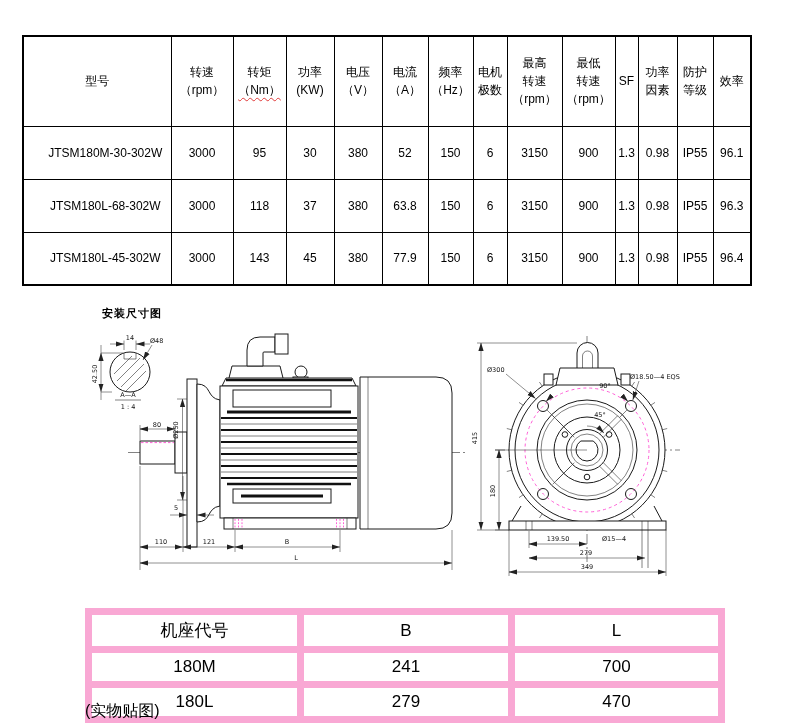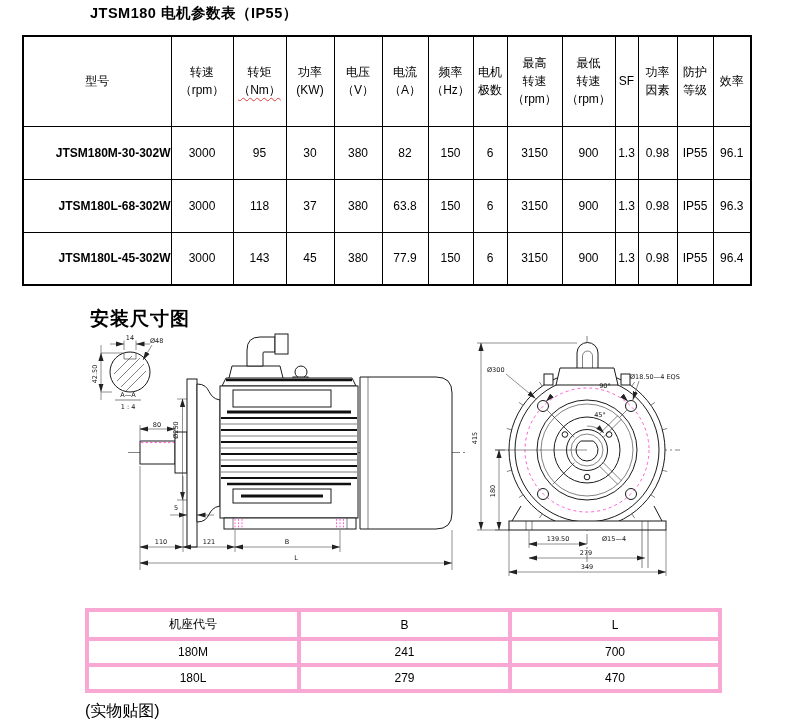--- a/index.html
+++ b/index.html
@@ -1,57 +1,56 @@
 <!DOCTYPE html>
 <html><head>
 <meta charset="utf-8">
 <style>
   html,body{margin:0;padding:0;background:#fff;}
   #page{position:relative;width:800px;height:726px;background:#fff;overflow:hidden;
         font-family:"Liberation Sans","DejaVu Sans",sans-serif;color:#000;}
   .doc-title{position:absolute;left:90px;top:4px;font-size:14.5px;font-weight:600;letter-spacing:.5px;}
-  .section-title{position:absolute;left:90px;top:306px;font-size:19px;font-weight:600;letter-spacing:1px;}
+  .section-title{position:absolute;left:102px;top:306px;font-size:11px;font-weight:600;letter-spacing:1px;}
   .footer-note{position:absolute;left:85px;top:701px;font-size:16px;}
 
   
   table.spec{position:absolute;left:22px;top:35px;width:728px;border-collapse:collapse;
              table-layout:fixed;border:2px solid #000;}
   table.spec th,table.spec td{border:1px solid #000;font-weight:400;text-align:center;
              vertical-align:middle;font-size:12px;padding:0;overflow:hidden;}
   table.spec thead tr{height:90px;}
   table.spec tbody tr{height:53px;}
   table.spec th{white-space:pre-line;line-height:1.5;}
-  table.spec td.model{text-align:right;padding-left:16px;font-weight:bold;}
+  table.spec td.model{text-align:center;padding-left:16px;}
   .squiggle{text-decoration:underline;text-decoration-style:wavy;
             text-decoration-color:#e03a3a;text-decoration-thickness:1px;text-underline-offset:3px;margin-top:8px;}
 
   
   table.frame{position:absolute;left:85px;top:608px;width:633px;border-collapse:collapse;
               table-layout:fixed;border:2px solid #000;}
-  table.frame th,table.frame td{border:4px solid #f9a8d4;font-weight:400;text-align:center;
-              vertical-align:middle;font-size:12px;padding:4px;}
+  table.frame th,table.frame td{border:7px solid #f9a8d4;font-weight:400;text-align:center;
+              vertical-align:middle;font-size:17px;padding:4px;}
   table.frame thead tr{height:28px;}
   table.frame tbody tr{height:25px;}
 
   
   svg#drawing{position:absolute;left:0;top:328px;}
   .ln{stroke:#1a1a1a;fill:none;stroke-width:1;}
   .lnf{stroke:#1a1a1a;fill:#fff;stroke-width:1;}
   .thin{stroke:#1a1a1a;fill:none;stroke-width:.55;}
   .dim{stroke:#333;fill:none;stroke-width:.55;}
   .thk{stroke:#111;fill:none;}
   .mag{stroke:#ff5fd7;fill:none;stroke-width:1;}
   text.d{font:6.5px "DejaVu Sans",sans-serif;fill:#111;}
 </style>
 </head>
 <body>
 
 <div id="page">
 
-  <div class="doc-title">JTSM180 电机参数表（IP55）</div>
 
   <table class="spec">
     <colgroup>
       <col style="width:148px">
         <col style="width:62px">
         <col style="width:53px">
         <col style="width:48px">
       <col style="width:48px">
         <col style="width:46px">
         <col style="width:45px">
@@ -93,21 +92,21 @@
         <th>效率</th>
       </tr>
     </thead>
     <tbody>
       <tr>
         <td class="model">JTSM180M-30-302W</td>
         <td>3000</td>
         <td>95</td>
         <td>30</td>
         <td>380</td>
-        <td>82</td>
+        <td>52</td>
         <td>150</td>
         <td>6</td>
         <td>3150</td>
         <td>900</td>
         <td>1.3</td>
         <td>0.98</td>
         <td>IP55</td>
         <td>96.1</td>
       </tr>
       <tr>

